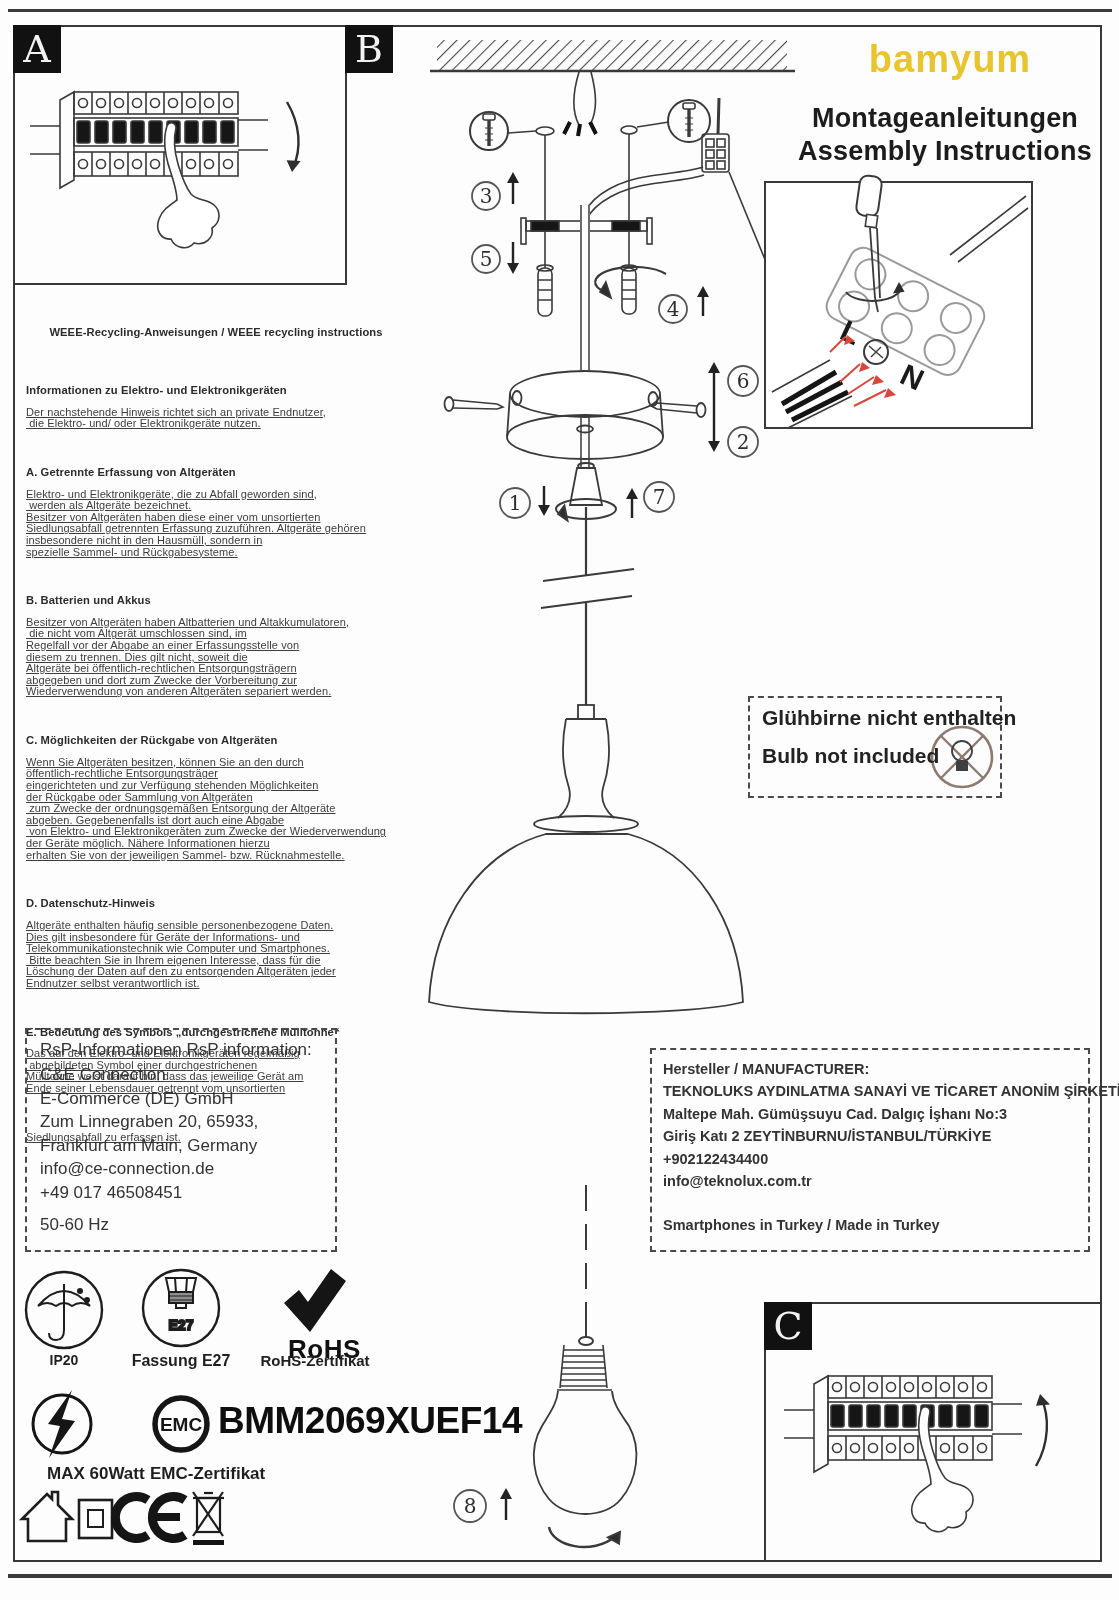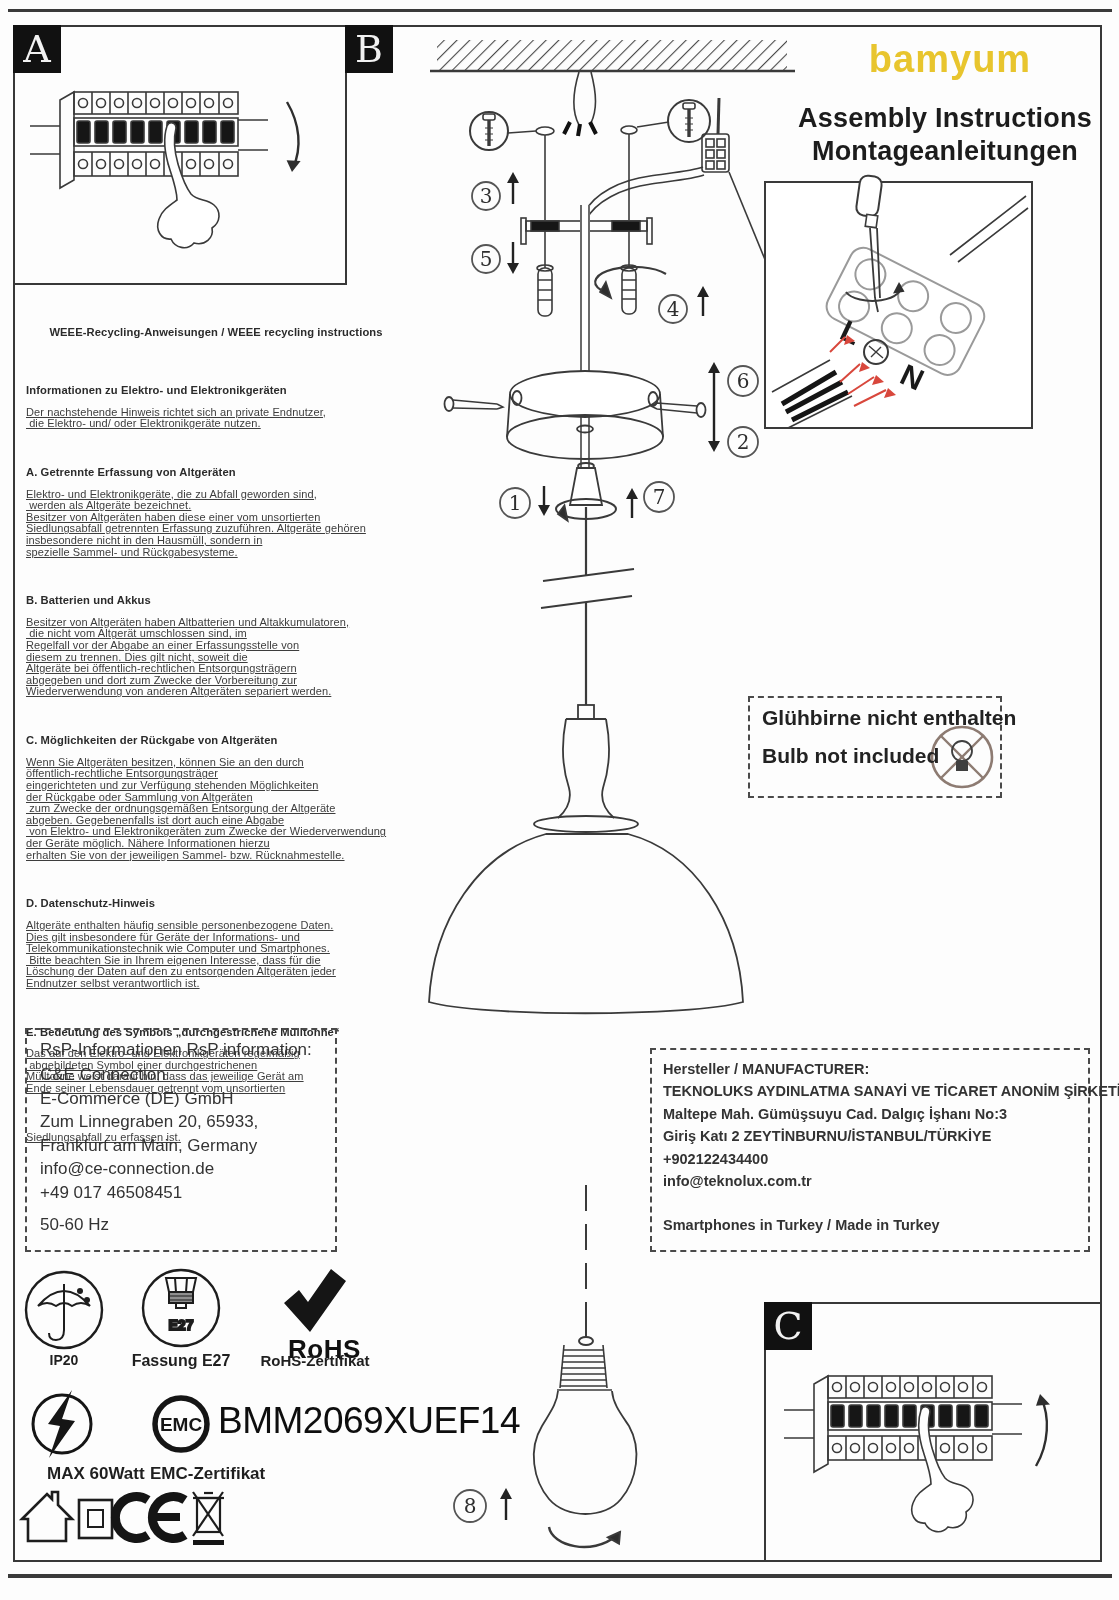--- a/index.html
+++ b/index.html
@@ -16,21 +16,21 @@
   .weee h4{font-size:11.2px;margin:13px 0 10px 0;color:#2b2b2b;}
   .weee p{margin:0 0 0 0;text-decoration:underline;}
   .weee .sec{margin-bottom:1px;}
   .dashedbox{border:2px dashed #4a4a4a;}
   .notice-line{font-size:21px;font-weight:600;color:#222;}
   .rsp{font-size:17px;font-weight:400;color:#333;line-height:23.5px;white-space:pre;}
   .mfr{font-size:14.5px;font-weight:700;color:#333;line-height:22.5px;white-space:pre;}
   .cert-label{font-size:16px;font-weight:700;color:#1f1f1f;text-align:center;}
   .cert-label-left{font-size:16px;font-weight:700;color:#1f1f1f;margin-left:27px;}
   .rohs-big{font-size:26px;font-weight:800;color:#111;letter-spacing:0.5px;}
-  .model{font-size:37px;font-weight:400;color:#0e0e0e;letter-spacing:-0.5px;}
+  .model{font-size:37px;font-weight:700;color:#0e0e0e;letter-spacing:-0.5px;}
   svg.art{position:absolute;left:0;top:0;z-index:1;pointer-events:none;}
   .txt{z-index:2;}
   svg text.num{font-family:"DejaVu Serif",serif;font-size:20px;fill:#2e2e2e;text-anchor:middle;}
   svg text.icontxt{font-family:"Liberation Sans",sans-serif;font-weight:bold;fill:#161616;text-anchor:middle;}
   svg text.ln{font-family:"Liberation Sans",sans-serif;font-weight:800;fill:#1a1a1a;}
 </style>
 </head>
 <body>
 
 <div class="page">
@@ -40,22 +40,22 @@
   <div class="abs rule" style="left:8px;top:1574px;width:1104px;height:4px;"></div>
 
   <div class="abs frame" style="left:13px;top:25px;width:330px;height:256px;"></div>
   <div class="abs tile txt" style="left:13px;top:25px;width:48px;height:48px;">A</div>
   <div class="abs tile txt" style="left:345px;top:25px;width:48px;height:48px;">B</div>
   <div class="abs" style="left:764px;top:1302px;width:334px;height:256px;border-left:2px solid #383838;border-top:2px solid #383838;"></div>
   <div class="abs tile txt" style="left:764px;top:1302px;width:48px;height:48px;">C</div>
 
   <div class="abs brand txt" style="left:800px;top:38px;width:300px;">bamyum</div>
   <div class="abs titles txt" style="left:790px;top:102px;width:310px;">
+    <div>Montageanleitungen</div>
     <div>Assembly Instructions</div>
-    <div>Montageanleitungen</div>
   </div>
 
   <div class="abs weee txt" style="left:26px;top:292px;width:380px;">
     <h4 style="margin-top:12px;text-align:center;">WEEE-Recycling-Anweisungen / WEEE recycling instructions</h4>
     <div class="sec"><h4>Informationen zu Elektro- und Elektronikgeräten</h4><p>Der nachstehende Hinweis richtet sich an private Endnutzer,
  die Elektro- und/ oder Elektronikgeräte nutzen.</p></div>
     <div class="sec"><h4>A. Getrennte Erfassung von Altgeräten</h4><p>Elektro- und Elektronikgeräte, die zu Abfall geworden sind,
  werden als Altgeräte bezeichnet.
 Besitzer von Altgeräten haben diese einer vom unsortierten
 Siedlungsabfall getrennten Erfassung zuzuführen. Altgeräte gehören

